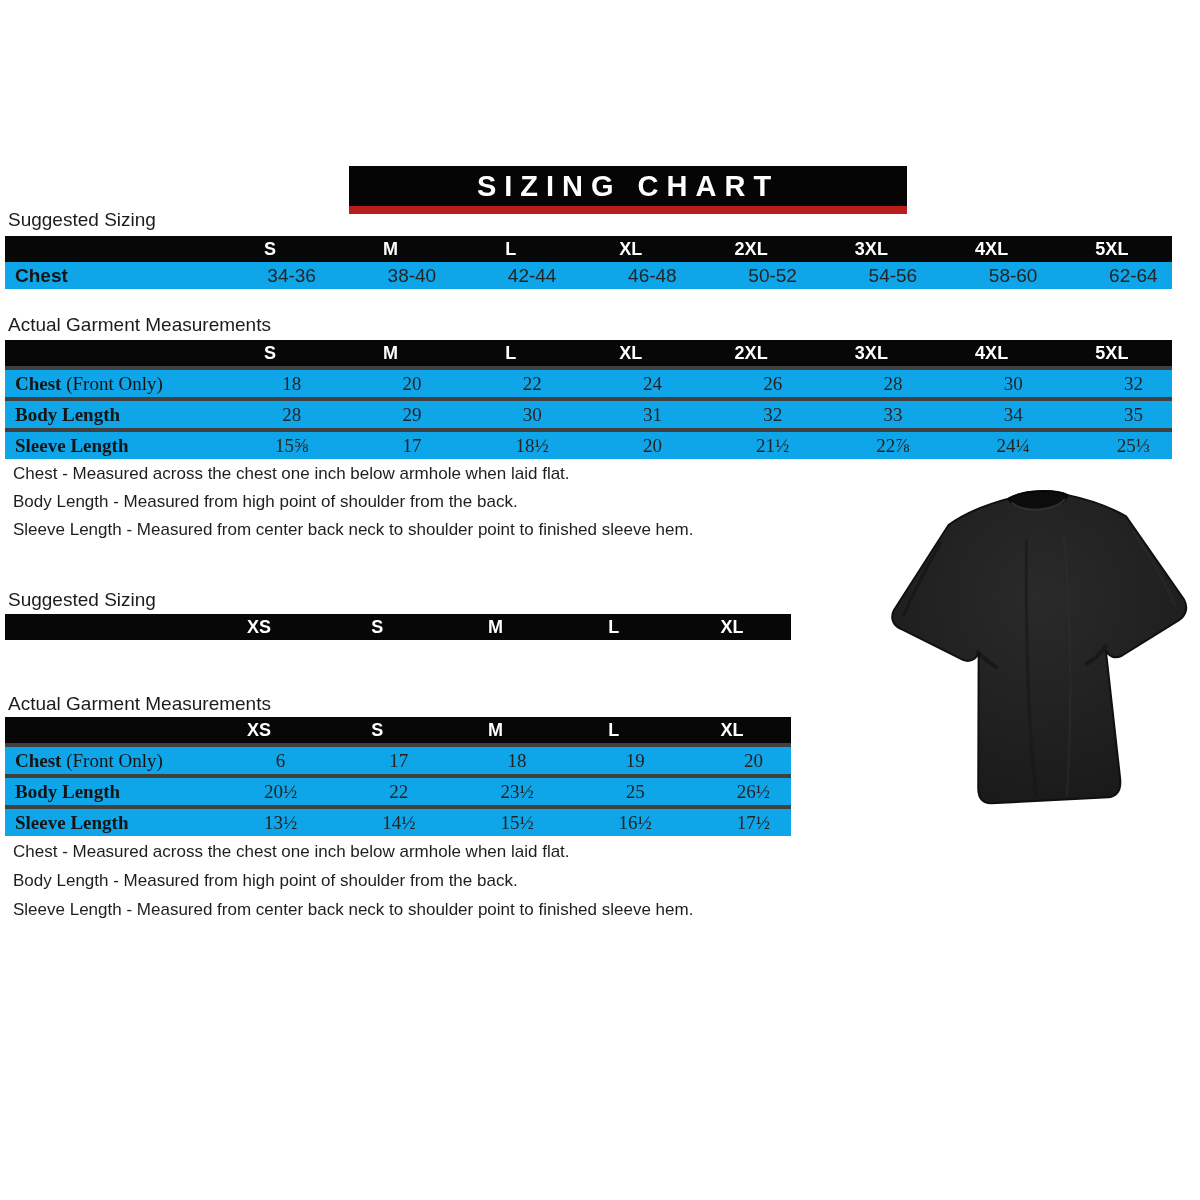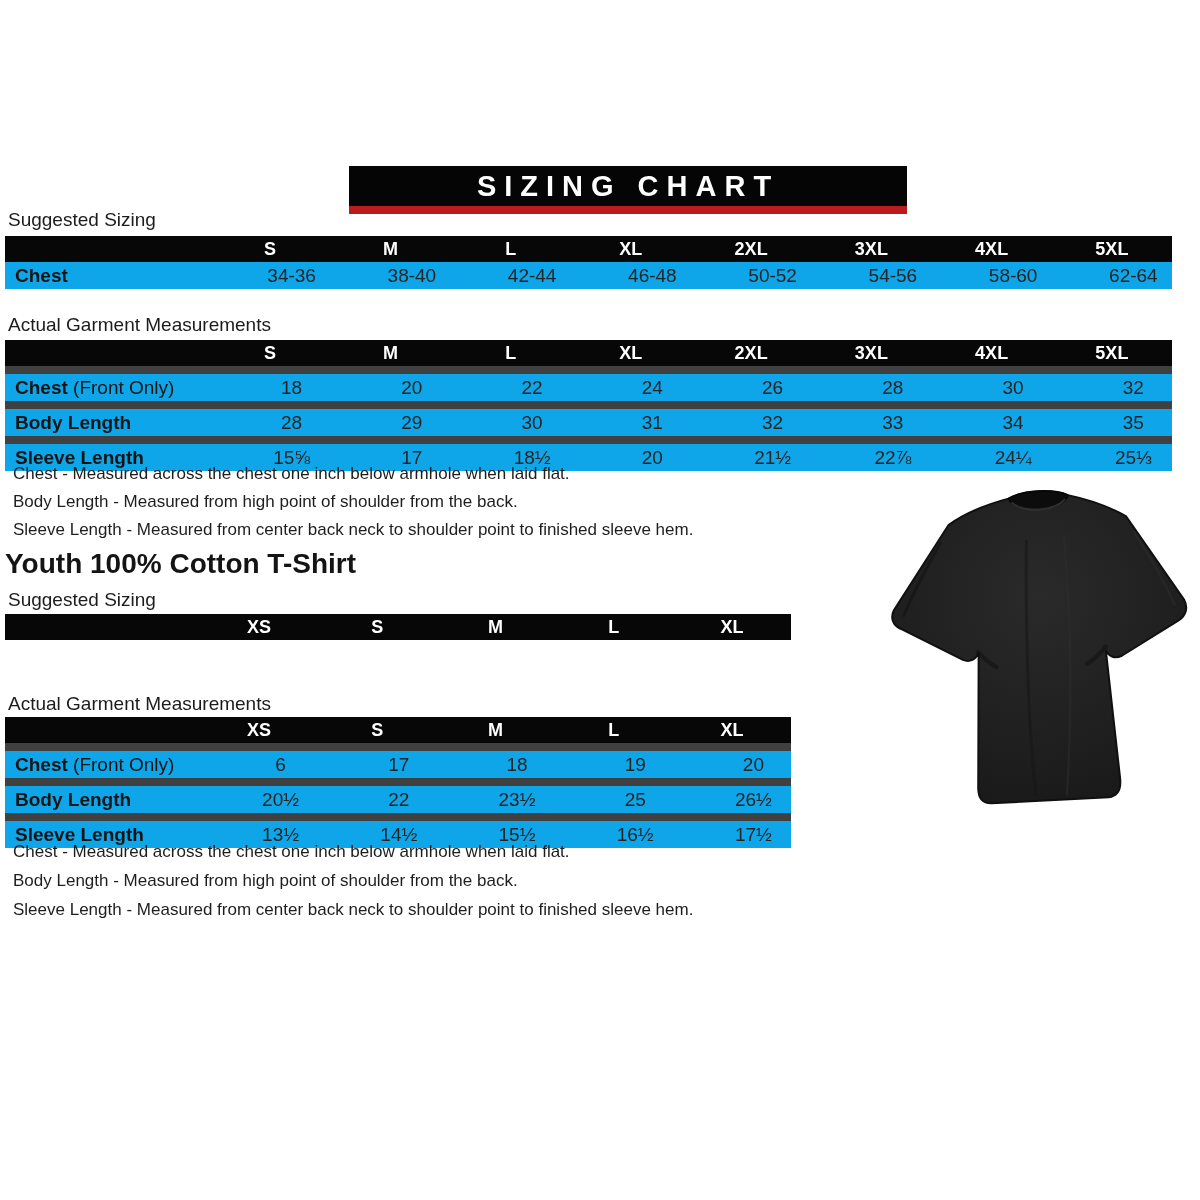--- a/index.html
+++ b/index.html
@@ -27,21 +27,21 @@
   .hdr { display:flex; align-items:center; background:#070707; height:26px; }
   .hc { color:#ffffff; font-weight:bold; font-size:18px; text-align:center; flex:1; }
   .lc { box-sizing:border-box; padding-left:10px; flex:none; }
   .t-adult .lc { width:205px; }
   .t-youth .lc { width:195px; }
 
   .row { display:flex; align-items:center; height:27px; font-size:19px; color:#242424; background:#0ea5e9;gap:43px; }
   .row .lc { font-weight:bold; color:#151515; }
   .lc .suffix { font-weight:normal; }
   .vc { flex:1; text-align:center; }
-  .ruled { border-top:8px solid #404040; }
+  .ruled { border-top:4px solid #404040;font-family:Liberation Serif, serif; }
 
   .notes { position:absolute; left:13px; font-size:17px; color:#1e1e1e; }
   #notes1 { top:464px; }
   #notes2 { top:842px; }
   .notes p { margin:0 0 8px 0; line-height:20px; }
   #notes2 p { margin-bottom:9px; }
 
   .tshirt { position:absolute; left:880px; top:466px; width:318px; height:352px; }
 </style>
 </head>
@@ -129,21 +129,20 @@
       <div class="vc">25⅓</div>
     </div>
   </div>
 
   <div class="notes" id="notes1">
     <p>Chest - Measured across the chest one inch below armhole when laid flat.</p>
     <p>Body Length - Measured from high point of shoulder from the back.</p>
     <p>Sleeve Length - Measured from center back neck to shoulder point to finished sleeve hem.</p>
   </div>
 
-  <div class="youth-title">Youth 100% Cotton T-Shirt</div>
 
   <div class="sec-label" id="lbl-sug2">Suggested Sizing</div>
 
   <div class="tbl t-youth" id="t3">
     <div class="hdr">
       <div class="lc"></div>
       <div class="hc">XS</div>
       <div class="hc">S</div>
       <div class="hc">M</div>
       <div class="hc">L</div>

